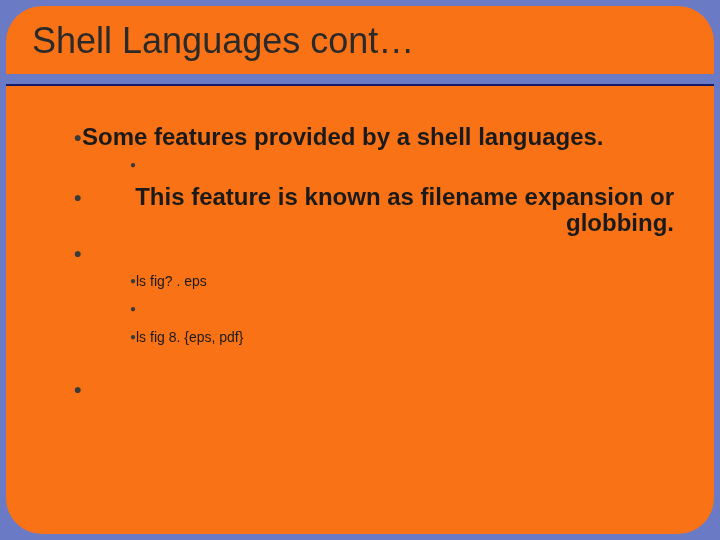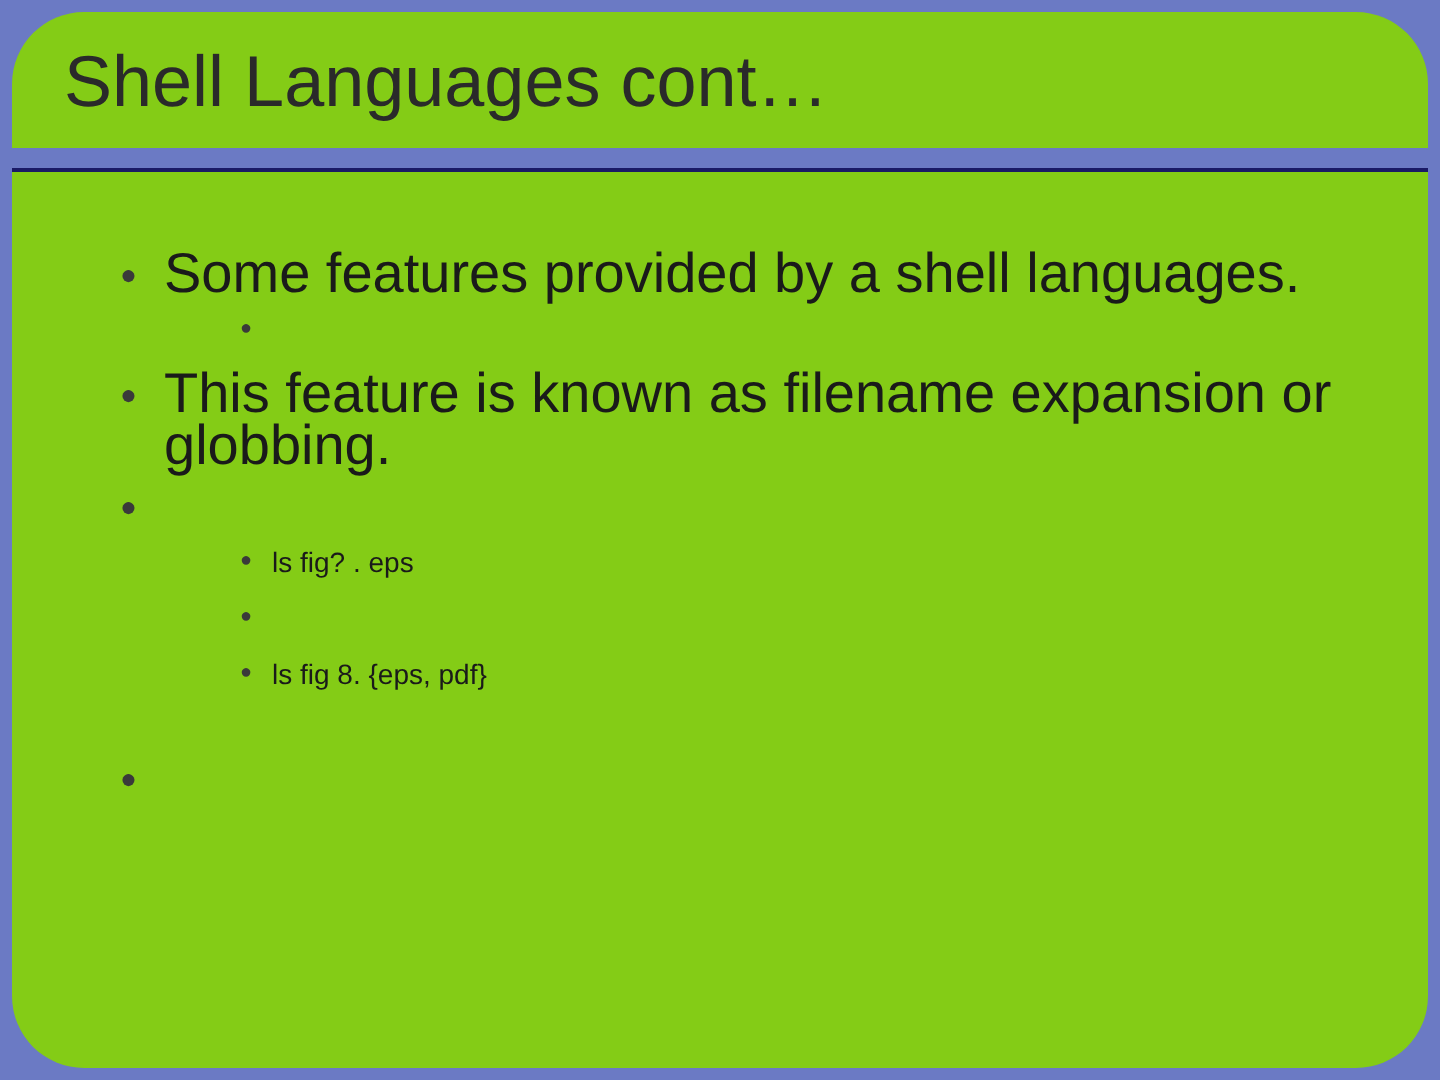--- a/index.html
+++ b/index.html
@@ -10,22 +10,23 @@
     font-family: Arial, Helvetica, sans-serif;
     position: relative;
     overflow: hidden;
   }
   .slide-card {
     position: absolute;
     top: 6px;
     left: 6px;
     right: 6px;
     bottom: 6px;
-    background: #84cc16;
+    background: #f97316;
     border-radius: 36px;
+    text-align: right;
   }
   .title-band {
     position: absolute;
     top: 68px;
     left: 0;
     right: 0;
     height: 10px;
     background: #6b7ac4;
   }
   .title-underline {
@@ -55,22 +56,23 @@
     display: flex;
     margin-bottom: 4px;
   }
   .b1 .dot {
     flex: 0 0 22px;
     font-size: 14px;
     line-height: 26px;
     color: #3a3a3a;
   }
   .b1 .txt {
-    font-size: 28px;
+    font-size: 24px;
     line-height: 26px;
+    font-weight: bold;
   }
   .b2 {
     display: flex;
     margin-left: 60px;
     margin-top: 6px;
     margin-bottom: 10px;
   }
   .b2 .dot {
     flex: 0 0 16px;
     font-size: 10px;

